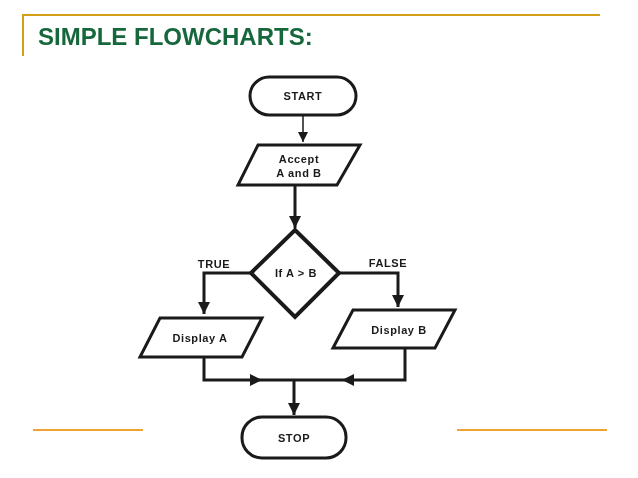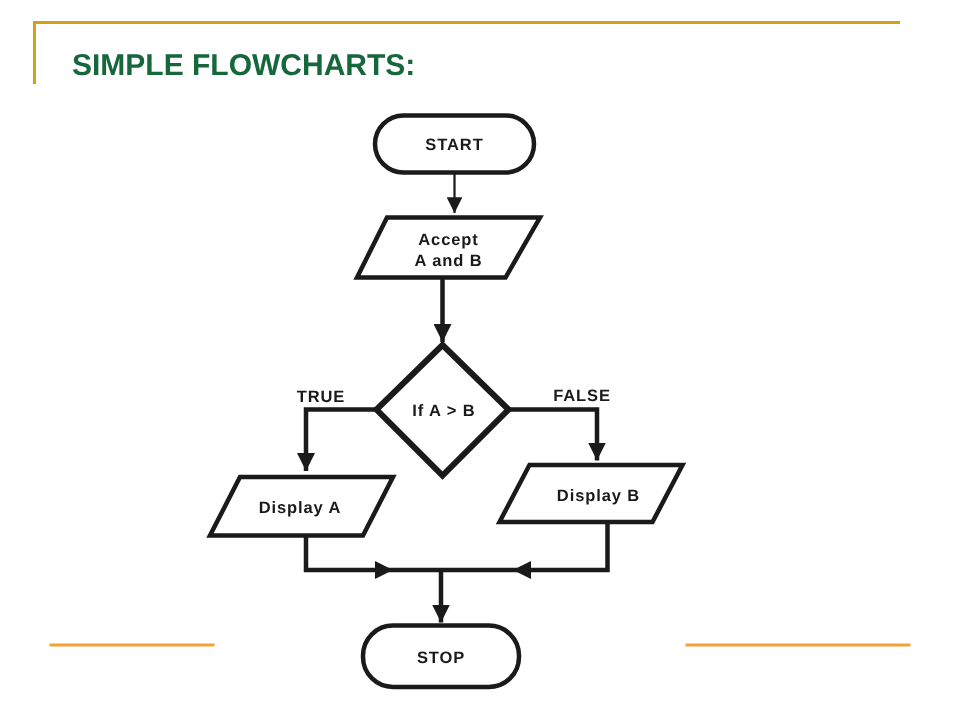--- a/index.html
+++ b/index.html
@@ -29,22 +29,22 @@
     left: 22px;
     top: 14px;
     width: 2px;
     height: 42px;
     background: #d4a017;
   }
   .slide-title {
     position: absolute;
     left: 37px;
     top: 22px;
-    margin: 11px;
-    font-size: 20px;
+    margin: 1px;
+    font-size: 24px;
     font-weight: 700;
     letter-spacing: 0px;
     color: #17673c;
     white-space: nowrap;
   }
   .flowchart-svg {
     position: absolute;
     left: 0;
     top: 0;
   }

